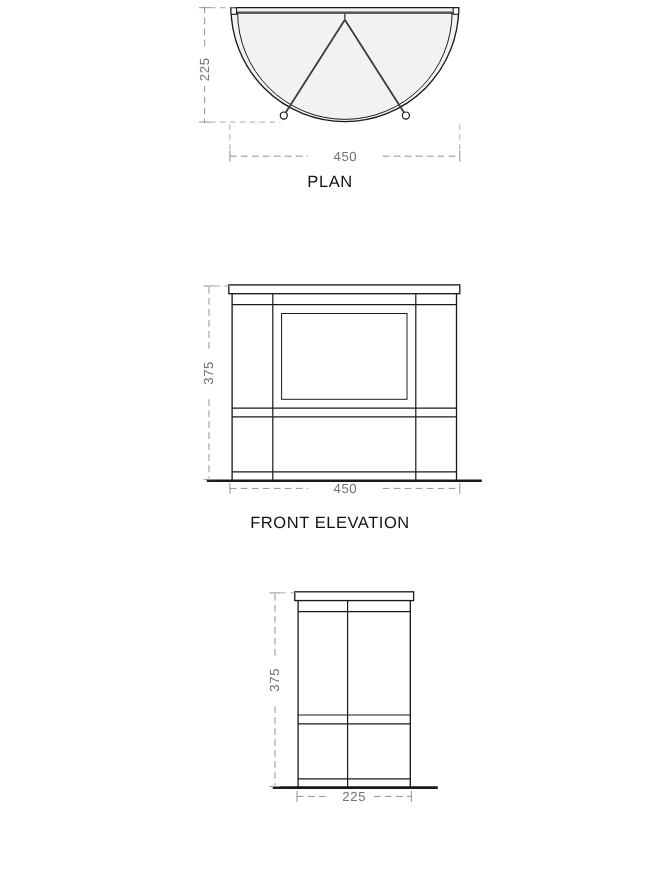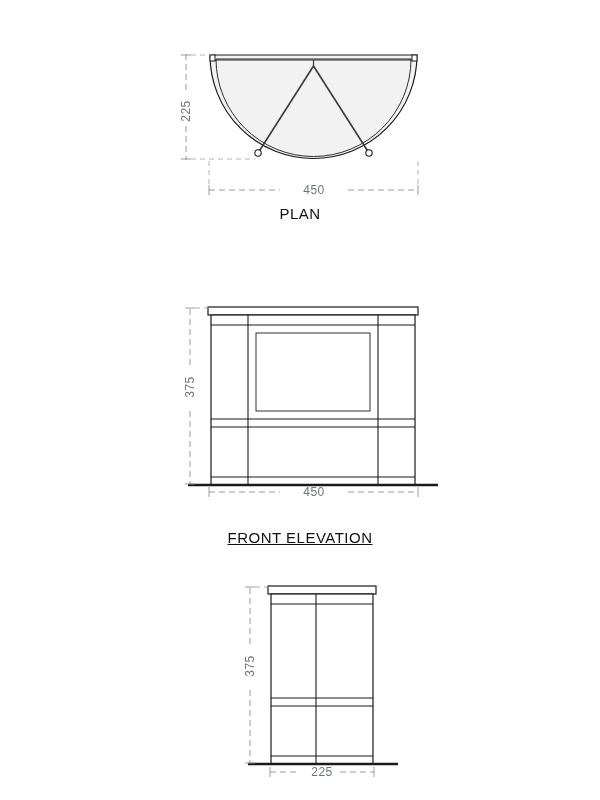--- a/index.html
+++ b/index.html
@@ -11,21 +11,20 @@
     width: 600px;
     height: 800px;
     position: relative;
     font-family: "Liberation Sans", sans-serif;
     color: #1a1a1a;
     overflow: hidden;
   }
   .sheet {
     position: absolute;
     inset: 0;
-    margin-top: 48px;
   }
   .view {
     position: absolute;
   }
   .caption {
     position: absolute;
     width: 100%;
     text-align: center;
     font-size: 15px;
     letter-spacing: 0.5px;
@@ -127,21 +126,21 @@
         <line x1="209" y1="199" x2="280" y2="199" stroke="#8c9395" stroke-width="0.9" stroke-dasharray="6 4"></line>
         <line x1="348" y1="199" x2="418" y2="199" stroke="#8c9395" stroke-width="0.9" stroke-dasharray="6 4"></line>
         <line x1="209" y1="194" x2="209" y2="204" stroke="#8c9395" stroke-width="0.9"></line>
         <line x1="418" y1="194" x2="418" y2="204" stroke="#8c9395" stroke-width="0.9"></line>
       </g>
     </svg>
 
     <div class="dim-label vert" style="left:175px; top:87px; width:30px; text-align:center;">375</div>
     <div class="dim-label" style="left:292px; top:192px; width:44px; text-align:center;">450</div>
 
-    <div class="caption" style="top:236px;text-decoration:underline;">FRONT ELEVATION</div>
+    <div class="caption" style="top:222px;">FRONT ELEVATION</div>
   </div>
 
   <div class="view" style="left:0; top:525px; width:600px; height:255px;">
     <svg width="600" height="255" viewBox="0 0 600 255">
 
       <rect x="268" y="13" width="108" height="8" fill="#ffffff" stroke="#1a1a1a" stroke-width="1.2"></rect>
 
       <rect x="271" y="21" width="102" height="170" fill="#ffffff" stroke="#1a1a1a" stroke-width="1.2"></rect>
 
       <line x1="316" y1="21" x2="316" y2="191" stroke="#1a1a1a" stroke-width="1.1"></line>

